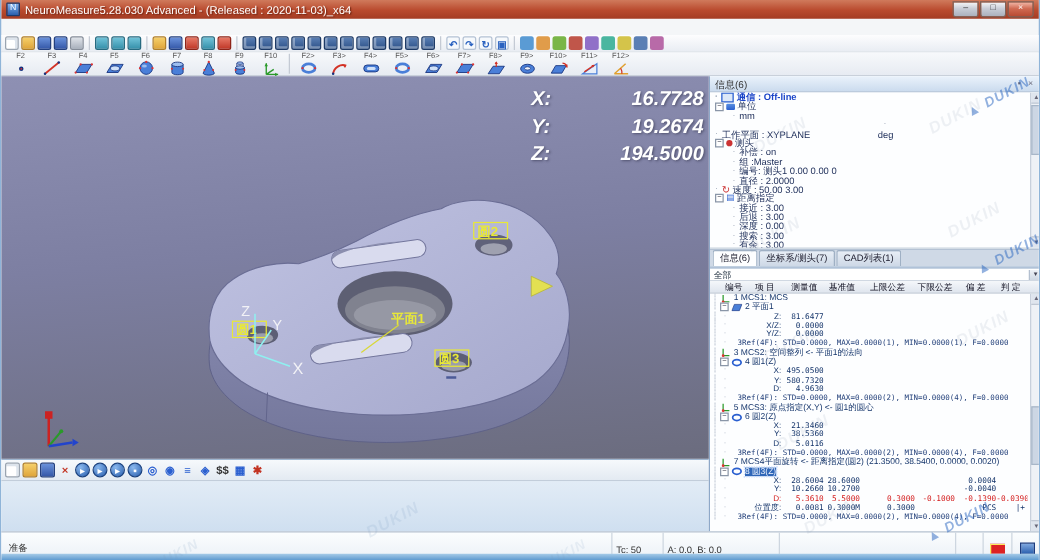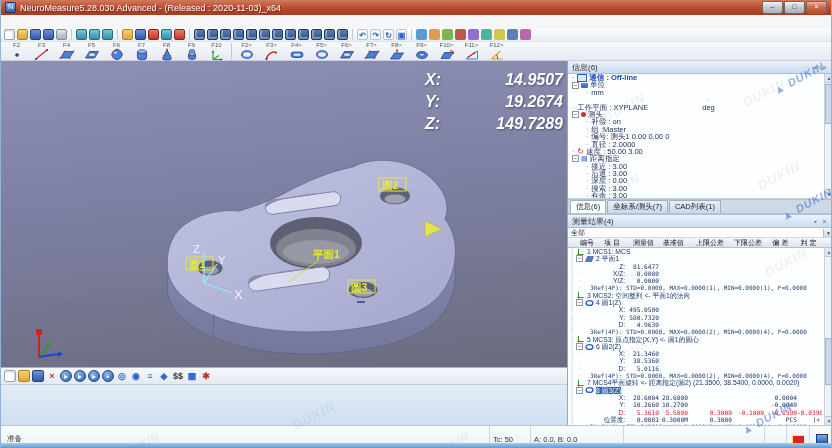--- a/index.html
+++ b/index.html
@@ -446,29 +446,29 @@
             <rect x="35" y="268" width="6" height="6" fill="#cc2222"></rect>
             <line x1="38" y1="296" x2="48" y2="284" stroke="#2a9a2a" stroke-width="1.6"></line>
             <circle cx="48" cy="284" r="1.6" fill="#2a9a2a"></circle>
             <line x1="38" y1="296" x2="57" y2="293" stroke="#2244cc" stroke-width="2"></line>
             <polygon points="57,290 62,293 57,296" fill="#2244cc"></polygon>
           </g>
         </svg>
         <div id="readout">
           <div class="ro-line">
             <span>X:</span>
-            <span>14.9507</span>
+            <span>16.7728</span>
           </div>
           <div class="ro-line">
             <span>Y:</span>
             <span>19.2674</span>
           </div>
           <div class="ro-line">
             <span>Z:</span>
-            <span>149.7289</span>
+            <span>194.5000</span>
           </div>
         </div>
       </div>
 
       <div id="dmis">
         <div id="dmistb">
             <div class="ti k-page"></div>
             <div class="ti k-folder"></div>
             <div class="ti k-disk"></div>
             <div class="ti k-glyph" style="color: rgb(194, 51, 34); font-size: 9px;">×</div>
@@ -588,26 +588,20 @@
           </div>
           </div>
         <div id="infotabs">
             <div class="tab active">信息(6)</div>
             <div class="tab">坐标系/测头(7)</div>
             <div class="tab">CAD列表(1)</div>
           </div>
       </div>
 
       <div id="respanel">
-        <div class="phead">
-          <span>测量结果(4)</span>
-          <span class="sp"></span>
-          <span class="phbtn">▪</span>
-          <span class="phbtn">×</span>
-        </div>
         <div id="resfilter">
           <span class="flabel">全部</span>
           <span class="farrow">▼</span>
         </div>
         <div id="reshead">
           <div class="hc" style="width:60px;text-align:left;">
             <span style="padding-left:12px;">编号</span>
             <span style="padding-left:8px;">项 目</span>
           </div>
           <div class="hc c1">测量值</div>

